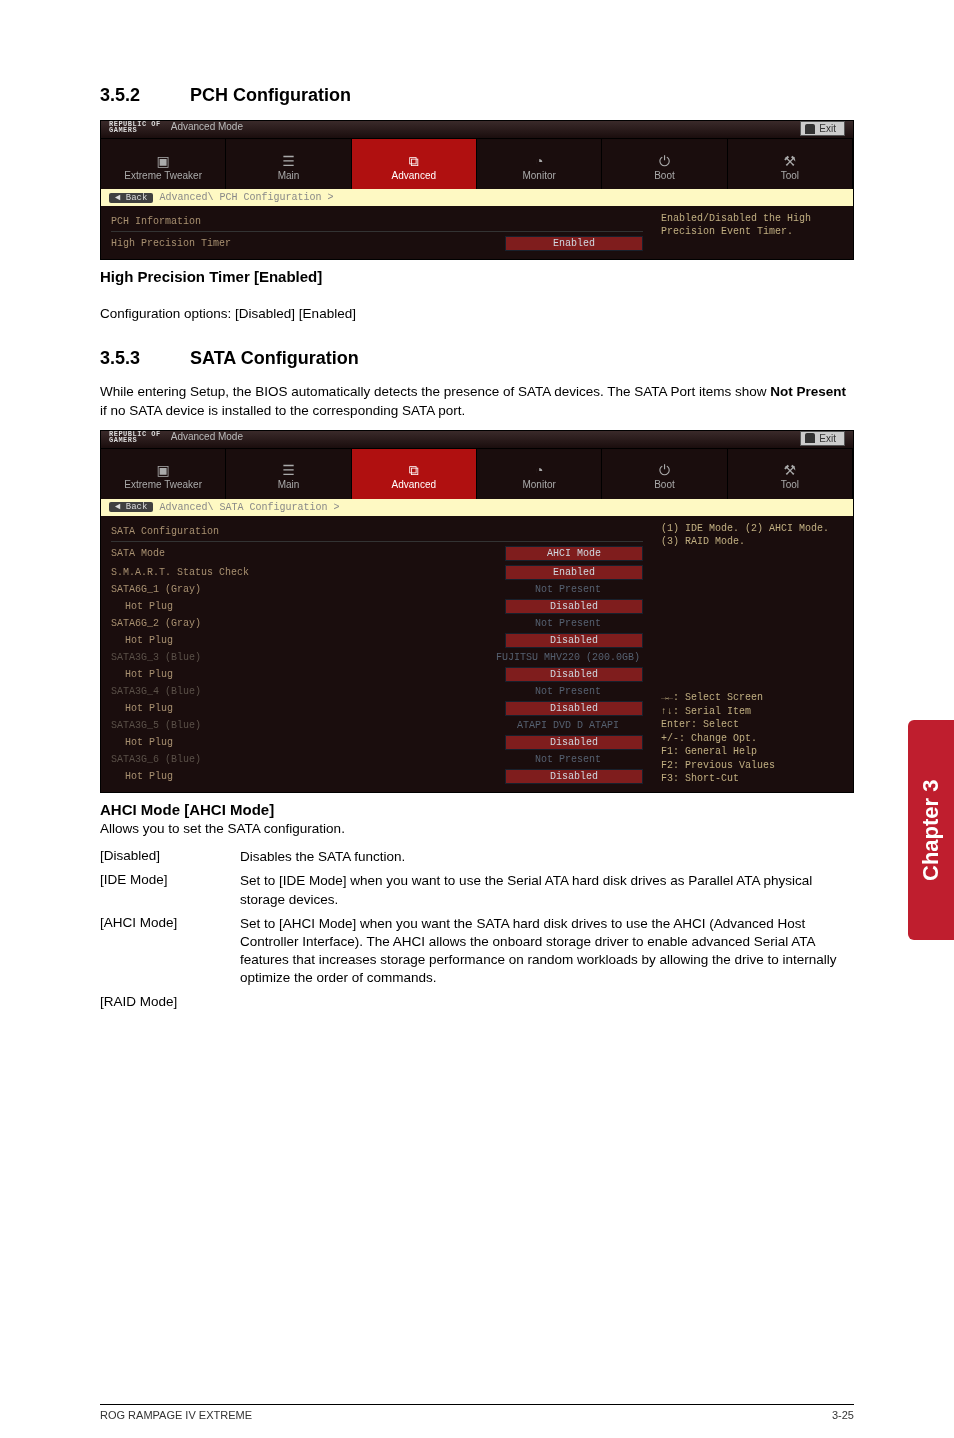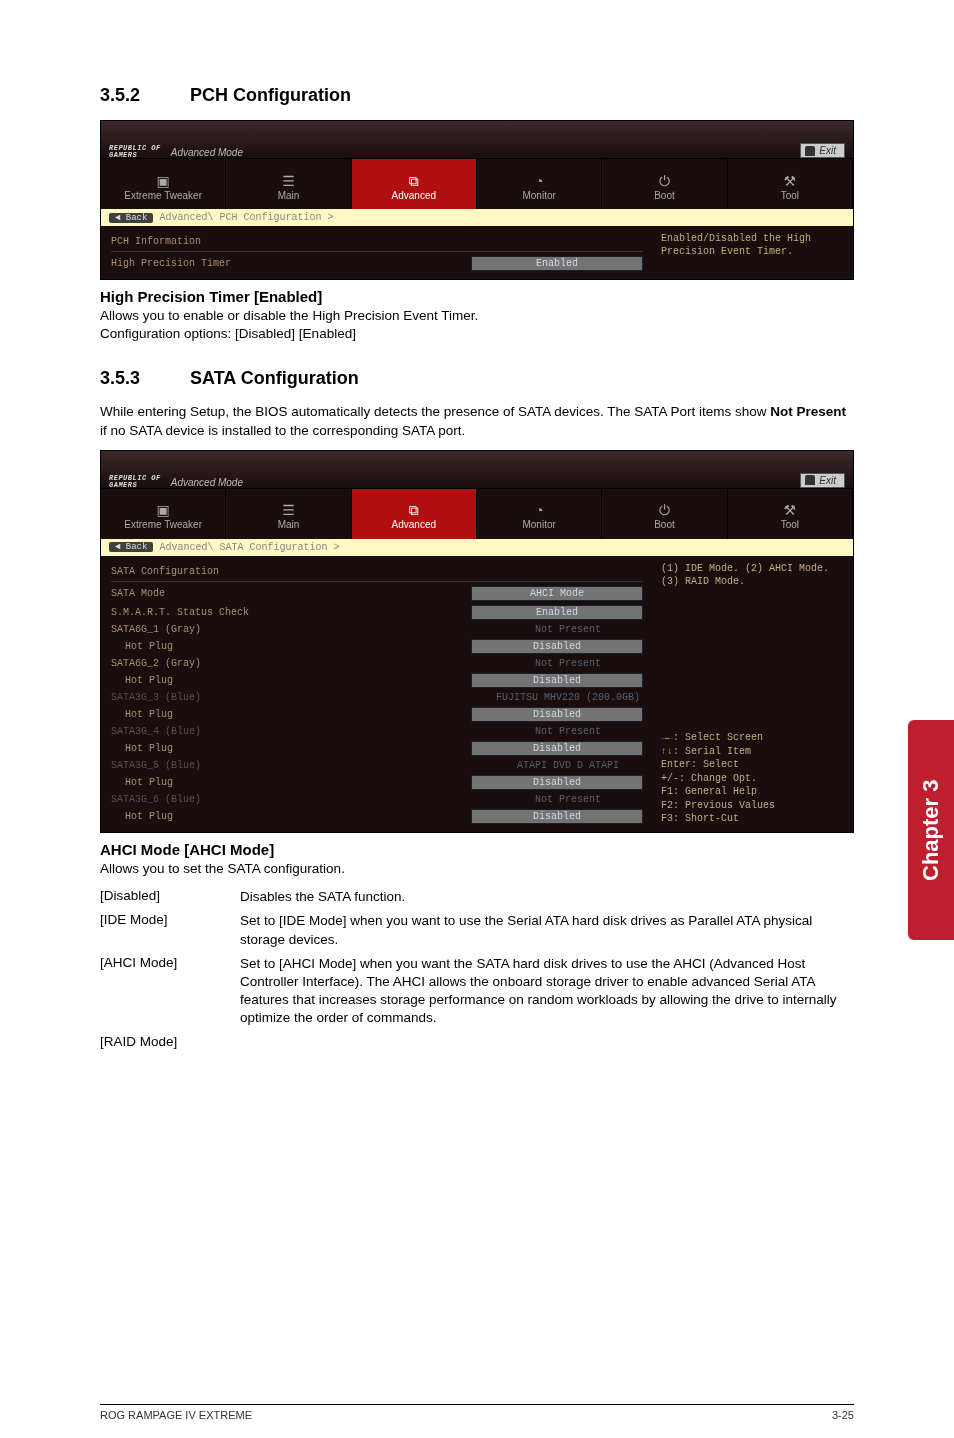--- a/index.html
+++ b/index.html
@@ -44,26 +44,25 @@
     background: #1a0d0d;
     color: #a89070;
     font-family: "Courier New", monospace;
     font-size: 11px;
     border: 1px solid #000;
     margin-bottom: 8px;
     position: relative;
   }
   .bios-header {
     display: flex;
-    align-items: flex-end;
+    align-items: flex-start;
     background: linear-gradient(#3a2a2a,#1a0d0d);
     border-bottom: 1px solid #000;
-    height: 38px;
+    height: 18px;
     padding: 0 8px;
-    font-style: italic;
   }
   .rog-logo {
     color: #ddd;
     font-size: 7px;
     font-weight: bold;
     line-height: 0.9;
     letter-spacing: 0.5px;
     margin-right: 10px;
   }
   .adv-mode {
@@ -139,22 +138,22 @@
   .bios-row {
     display: flex;
     align-items: center;
     padding: 2px 0;
     font-size: 10px;
   }
   .bios-row .label { flex: 1; color: #a89070; }
   .bios-row .label.dim { color: #5a5048; }
   .bios-row .label.indent { padding-left: 14px; }
   .bios-row .value-box {
-    width: 172px;
-    background: #737373;
+    width: 138px;
+    background: #7f1d1d;
     color: #d0d8e0;
     text-align: center;
     padding: 1px 0;
     border: 1px solid #18202c;
     font-size: 10px;
   }
   .bios-row .value-plain {
     width: 150px;
     text-align: center;
     color: #788a9a;
@@ -270,21 +269,21 @@
         </div>
       </div>
       <div class="bios-right">
         <span>Enabled/Disabled the High Precision Event Timer.</span>
       </div>
     </div>
   </div>
 
   <div class="sub-heading">High Precision Timer [Enabled]</div>
   <div class="body-text">
-    <span>Allows you to enable or disable the High Precision Event Timer.</span><br>
+    <br>
     <span>Configuration options: [Disabled] [Enabled]</span>
   </div>
 
   <h2 class="section-heading">
     <span class="num">3.5.3</span><span>SATA Configuration</span>
   </h2>
   <div class="body-text">
     <span>While entering Setup, the BIOS automatically detects the presence of SATA devices. The SATA Port items show </span><b>Not Present</b><span> if no SATA device is installed to the corresponding SATA port.</span>
   </div>
 

